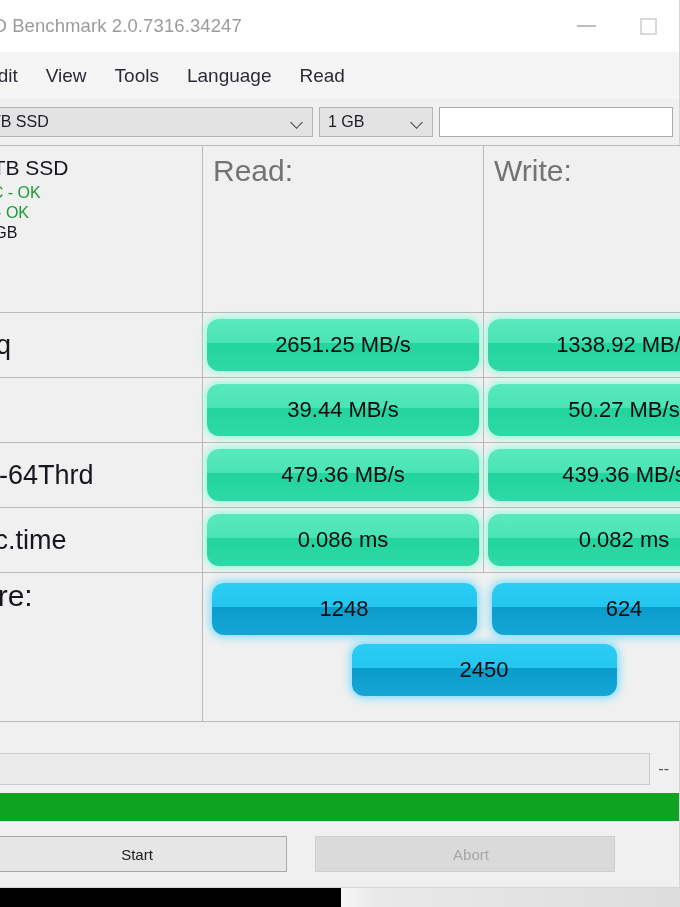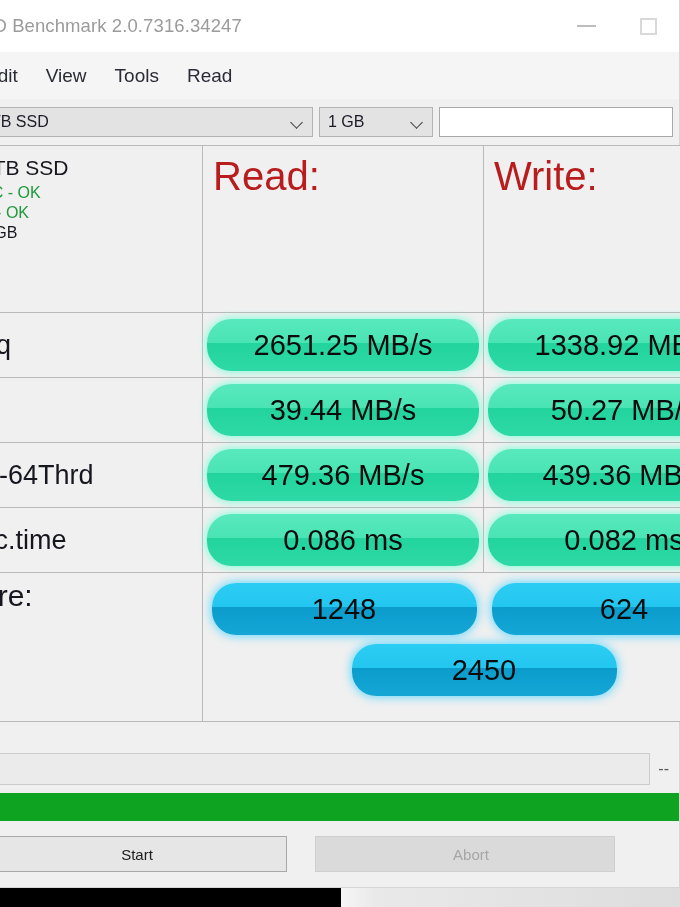--- a/index.html
+++ b/index.html
@@ -153,22 +153,22 @@
     align-items: center;
     position: relative;
   }
   .col-label { width: 235px; flex: 0 0 235px; padding-left: 12px; }
   .col-read  { width: 282px; flex: 0 0 282px; justify-content: center; }
   .col-write { width: 282px; flex: 0 0 282px; justify-content: center; }
 
   
   #header-row .cell { height: 168px; align-items: flex-start; }
   .hdr-text {
-    font-size: 40px;
-    color: #b91c1c;
+    font-size: 30px;
+    color: #737373;
     padding: 8px 0 0 10px;
     font-family: "Liberation Sans", sans-serif;
   }
   #device-cell {
     flex-direction: column;
     align-items: flex-start;
     padding-top: 10px;
     padding-left: 12px;
   }
   .dev-title {
@@ -193,25 +193,25 @@
     font-size: 27px;
     color: #16161e;
     white-space: nowrap;
     font-family: "Liberation Sans", sans-serif;
   }
 
   
   .pill {
     width: 272px;
     height: 52px;
-    border-radius: 24px;
+    border-radius: 12px;
     display: flex;
     align-items: center;
     justify-content: center;
-    font-size: 29px;
+    font-size: 22px;
     color: #0b0b0b;
     white-space: nowrap;
     font-family: "Liberation Sans", sans-serif;
     box-shadow: 0 0 7px 2px rgba(120,255,215,0.75);
   }
   .pill.green {
     background: linear-gradient(to bottom,
        #58e9bd 0%, #4ae4b4 46%, #22d49e 47%, #2ed9a6 100%);
   }
   .pill.blue {
@@ -342,20 +342,21 @@
       <div class="win-btn">
         <span class="glyph-max"></span>
       </div>
     </div>
   </div>
 
   <div id="menu-bar">
     <div class="menu-item">Edit</div>
     <div class="menu-item">View</div>
     <div class="menu-item">Tools</div>
+    <div class="menu-item">Language</div>
     <div class="menu-item">Read</div>
   </div>
 
   <div id="toolbar">
     <div class="combo" id="drive-combo">
       <span class="combo-value">1TB SSD</span>
       <span class="chevron"></span>
     </div>
     <div class="combo" id="size-combo">
       <span class="combo-value">1 GB</span>

